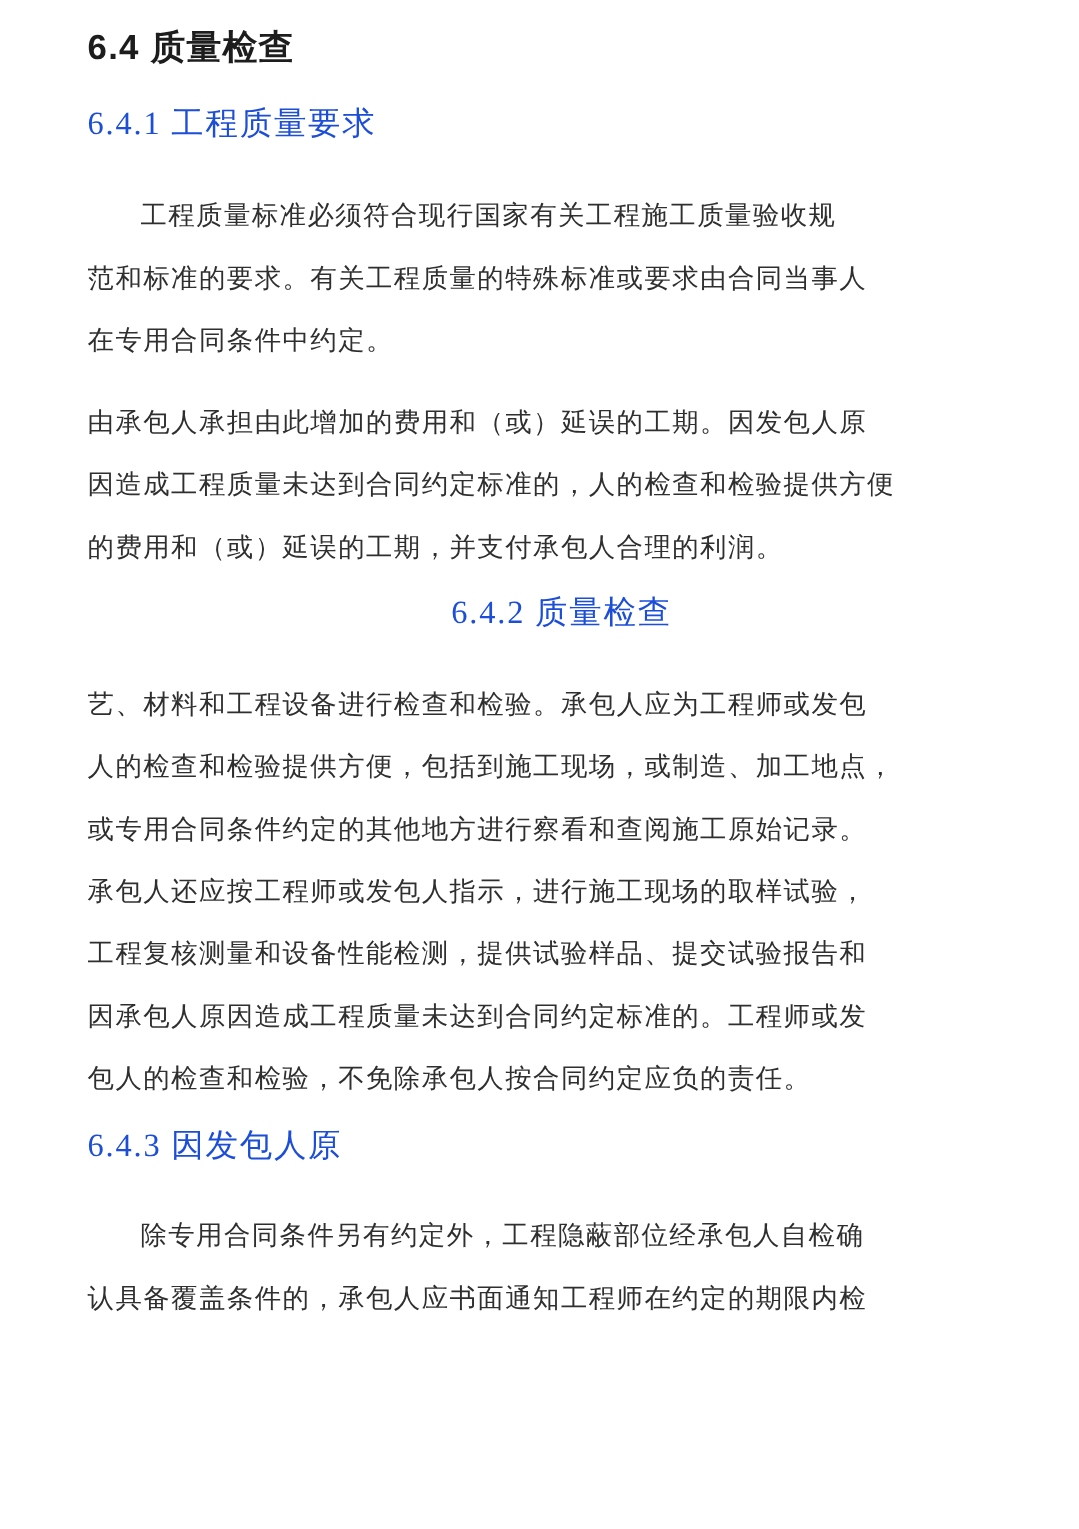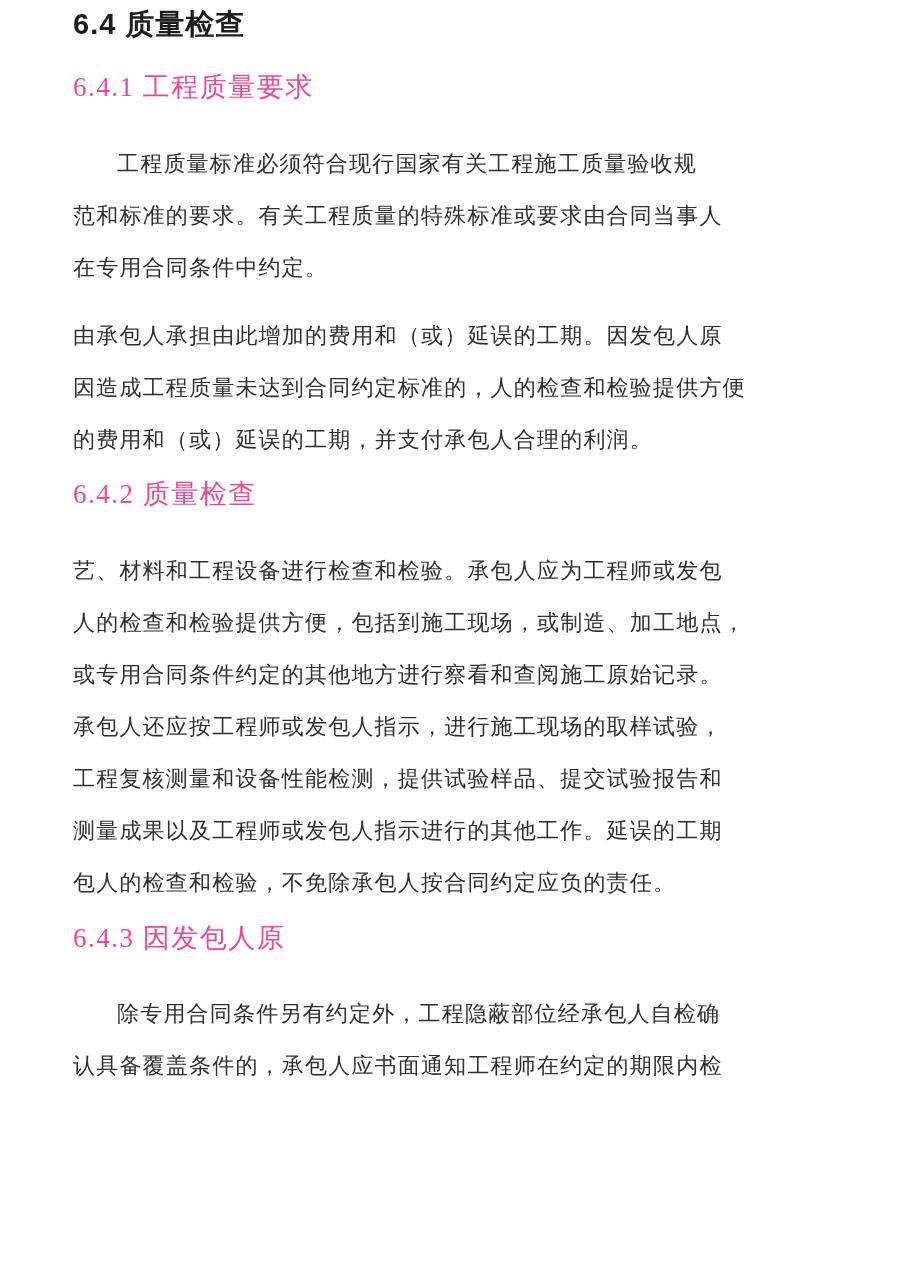--- a/index.html
+++ b/index.html
@@ -8,42 +8,42 @@
     height: 1274px;
     background: #ffffff;
     overflow: hidden;
     font-family: "Liberation Serif", "DejaVu Serif", serif;
     color: #2f2f2f;
   }
   .doc-page {
     box-sizing: border-box;
     width: 899px;
     height: 1274px;
-    padding: 8px 36px 0 73px;
+    padding: 24px 36px 0 73px;
     background: #ffffff;
   }
   .main-heading {
     font-family: "Liberation Sans", "DejaVu Sans", sans-serif;
     font-weight: 700;
     font-size: 29px;
     line-height: 32px;
     letter-spacing: 1px;
     color: #1d1d1d;
     margin: 0;
   }
   .sub-heading {
     font-weight: 400;
     font-size: 27px;
     line-height: 30px;
     letter-spacing: 1.5px;
-    color: #ec4899;
+    color: #1d4ed8;
     margin: 0;
   }
   .sub-heading.h-641 { margin-top: 32px; }
-  .sub-heading.h-642 { margin-top: 13px; }
+  .sub-heading.h-642 { margin-top: 13px; text-align: center; }
   .sub-heading.h-643 { margin-top: 14px; }
   .para {
     margin: 0;
     font-size: 22px;
     line-height: 52px;
     letter-spacing: 1.2px;
   }
   .para.p-after-heading { margin-top: 36px; }
   .para.p-follow { margin-top: 16px; }
   .para.p-643 { margin-top: 35px; }
@@ -75,21 +75,21 @@
   </div>
 
   <h2 class="sub-heading h-642">6.4.2 质量检查</h2>
 
   <div class="para p-after-heading">
     <div class="line">艺、材料和工程设备进行检查和检验。承包人应为工程师或发包</div>
     <div class="line">人的检查和检验提供方便，包括到施工现场，或制造、加工地点，</div>
     <div class="line">或专用合同条件约定的其他地方进行察看和查阅施工原始记录。</div>
     <div class="line">承包人还应按工程师或发包人指示，进行施工现场的取样试验，</div>
     <div class="line">工程复核测量和设备性能检测，提供试验样品、提交试验报告和</div>
-    <div class="line">测量成果以及工程师或发包人指示进行的其他工作。延误的工期</div>
+    <div class="line">因承包人原因造成工程质量未达到合同约定标准的。工程师或发</div>
     <div class="line">包人的检查和检验，不免除承包人按合同约定应负的责任。</div>
   </div>
 
   <h2 class="sub-heading h-643">6.4.3 因发包人原</h2>
 
   <div class="para p-643">
     <div class="line indent">除专用合同条件另有约定外，工程隐蔽部位经承包人自检确</div>
     <div class="line">认具备覆盖条件的，承包人应书面通知工程师在约定的期限内检</div>
   </div>
 

